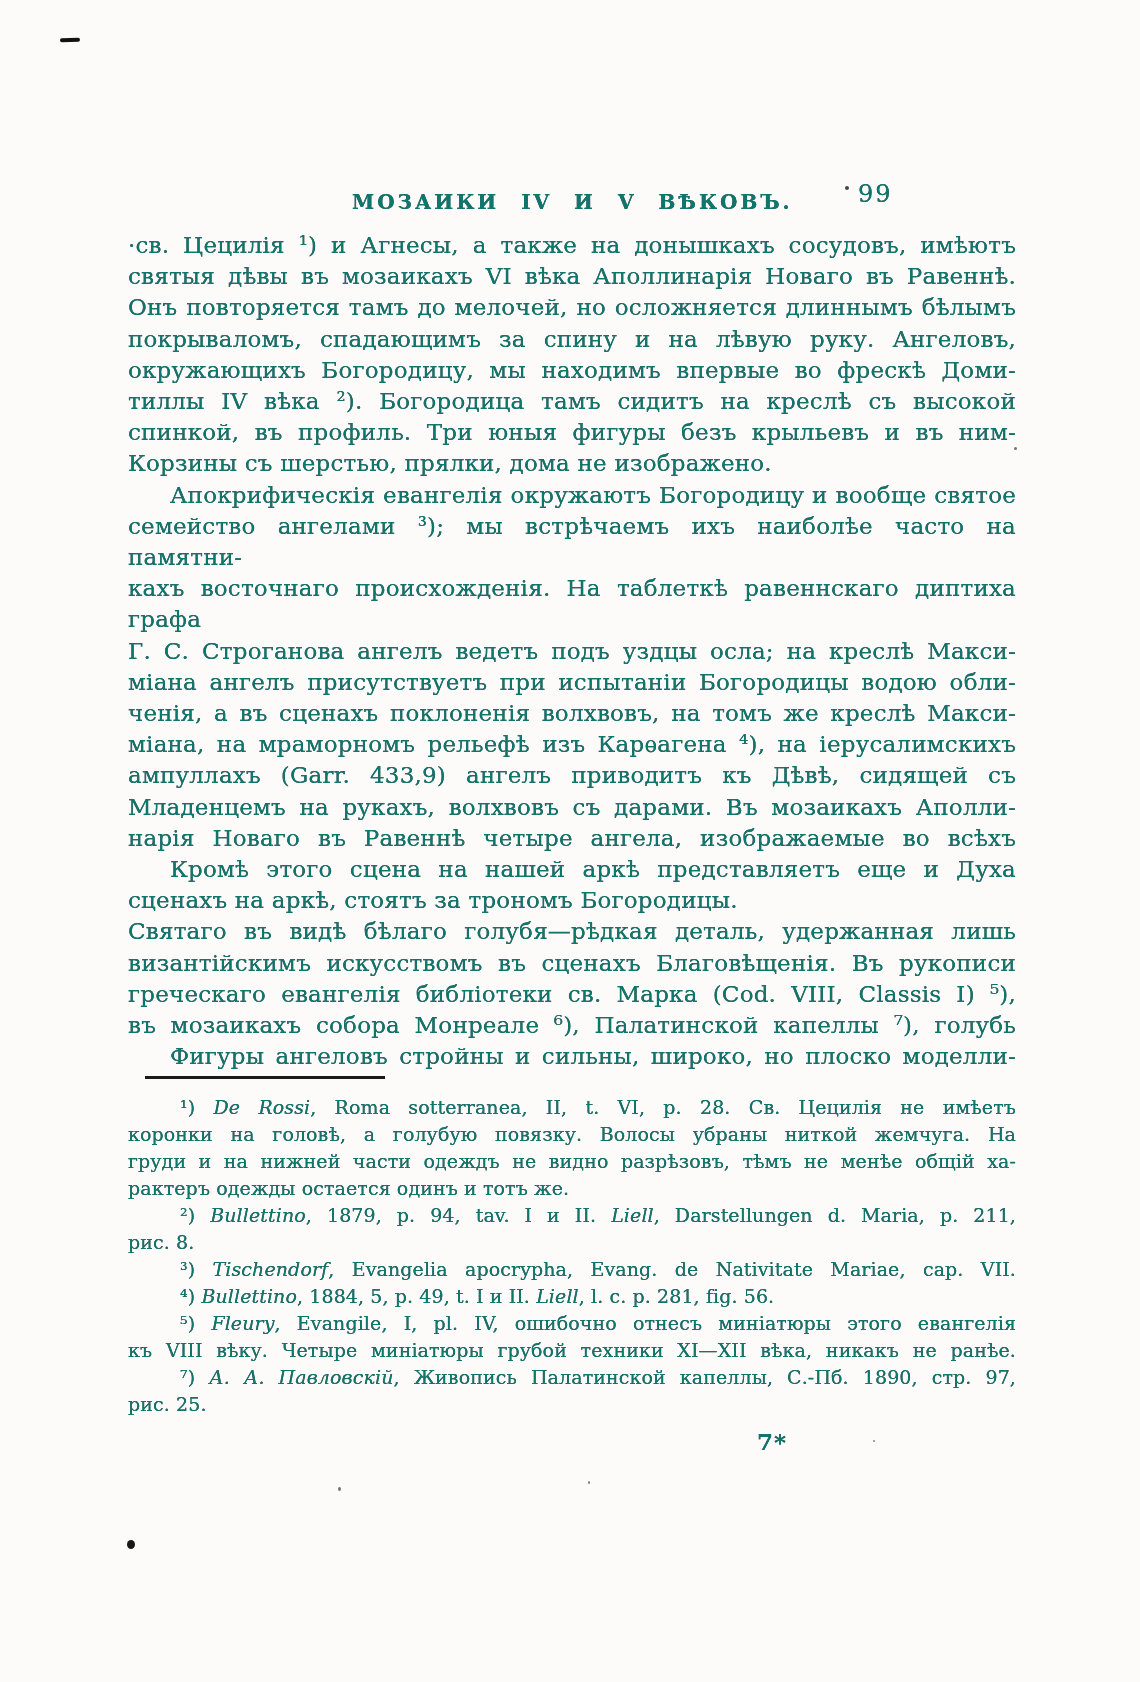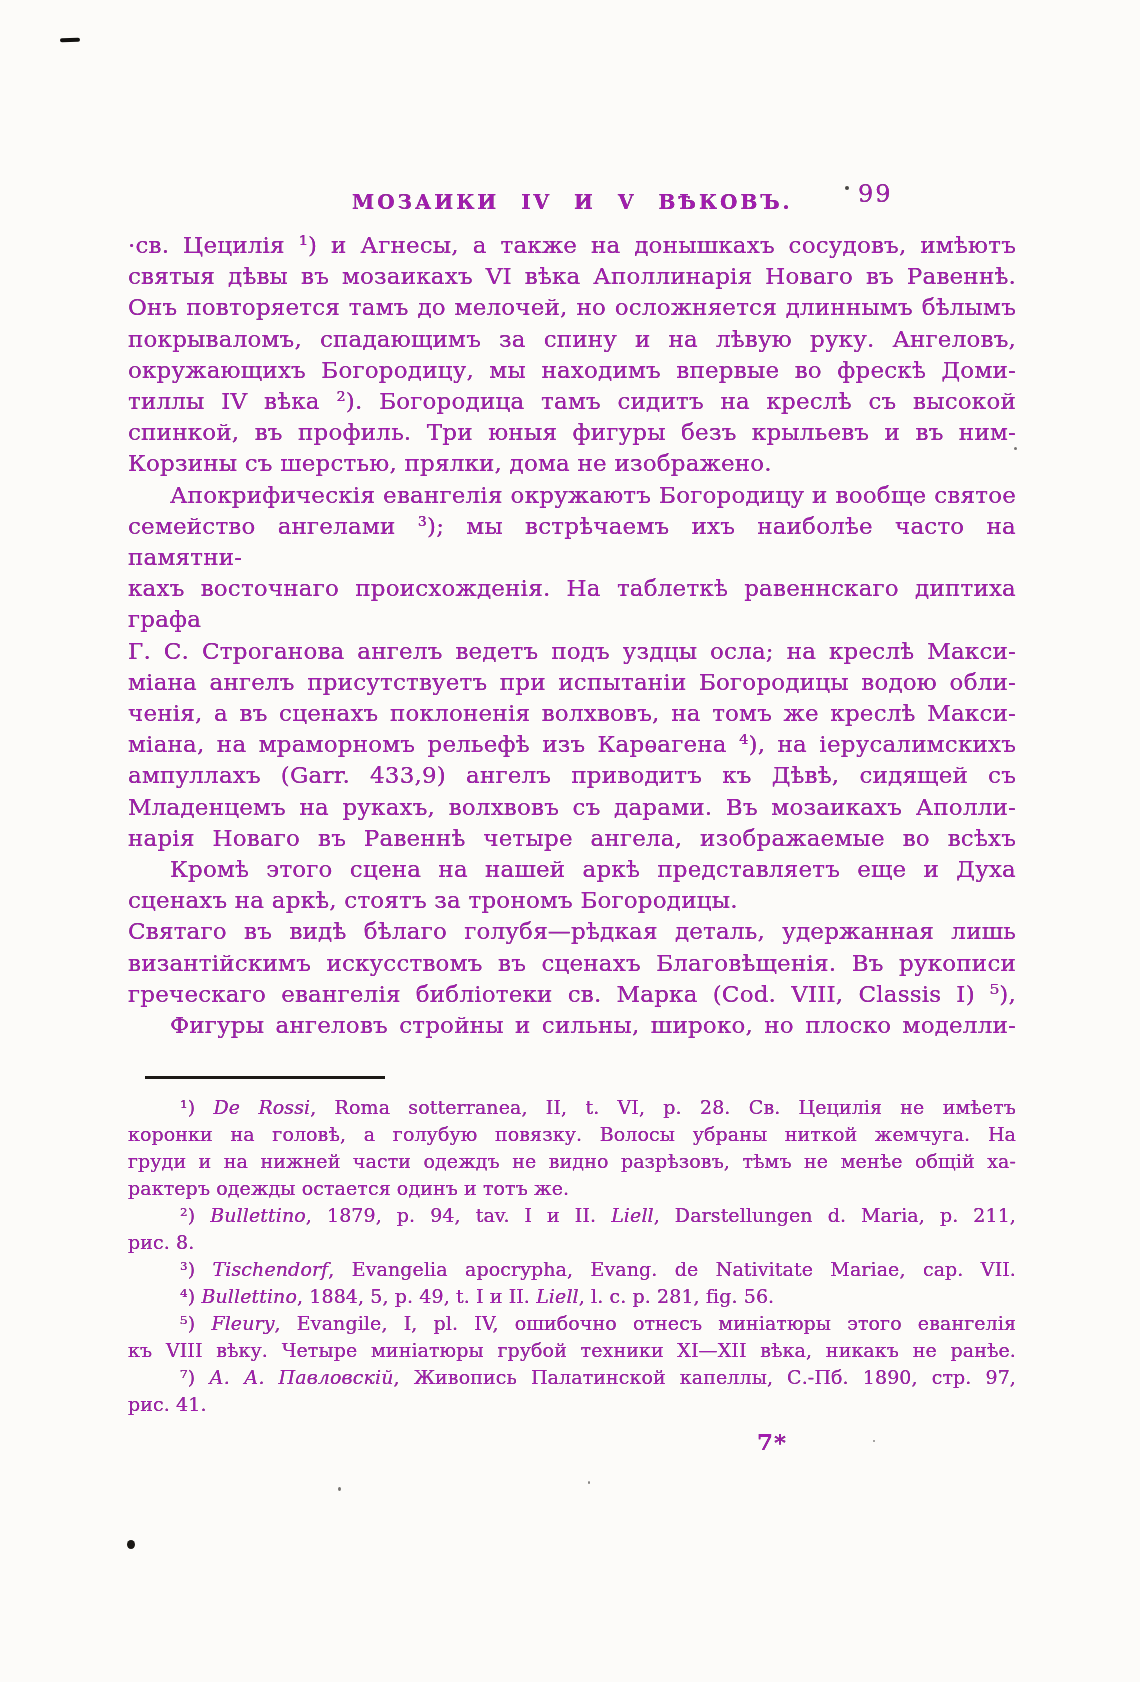--- a/index.html
+++ b/index.html
@@ -4,21 +4,21 @@
 <style>
   html, body { margin: 0; padding: 0; background: #e8e6e2; }
   .page {
     position: relative;
     width: 1140px;
     height: 1682px;
     margin: 0 auto;
     background: #fcfbf9;
     overflow: hidden;
     font-family: "DejaVu Serif", "Liberation Serif", serif;
-    color: #a21caf;
+    color: #0f766e;
   }
   
   .running-header { position: absolute; left: 0; top: 0; width: 100%; height: 230px; }
   .header-title {
     position: absolute; left: 352px; top: 190px;
     font-size: 20px; font-weight: bold;
     letter-spacing: 3px; word-spacing: 12px;
     white-space: nowrap;
     text-shadow: 0 0 0.5px rgba(20,15,10,.8);
   }
@@ -110,38 +110,39 @@
       <div class="line"><span>ченія, а въ сценахъ поклоненія волхвовъ, на томъ же креслѣ Макси-</span></div>
       <div class="line"><span>міана, на мраморномъ рельефѣ изъ Карѳагена ⁴), на іерусалимскихъ</span></div>
       <div class="line"><span>ампуллахъ (Garr. 433,9) ангелъ приводитъ къ Дѣвѣ, сидящей съ</span></div>
       <div class="line"><span>Младенцемъ на рукахъ, волхвовъ съ дарами. Въ мозаикахъ Аполли-</span></div>
       <div class="line"><span>нарія Новаго въ Равеннѣ четыре ангела, изображаемые во всѣхъ</span></div>
       <div class="line indent"><span>Кромѣ этого сцена на нашей аркѣ представляетъ еще и Духа</span></div>
       <div class="line end"><span>сценахъ на аркѣ, стоятъ за трономъ Богородицы.</span></div>
       <div class="line"><span>Святаго въ видѣ бѣлаго голубя—рѣдкая деталь, удержанная лишь</span></div>
       <div class="line"><span>византійскимъ искусствомъ въ сценахъ Благовѣщенія. Въ рукописи</span></div>
       <div class="line"><span>греческаго евангелія библіотеки св. Марка (Cod. VIII, Classis I) ⁵),</span></div>
+      <div class="line"><span>въ мозаикахъ собора Монреале ⁶), Палатинской капеллы ⁷), голубь</span></div>
       <div class="line indent"><span>Фигуры ангеловъ стройны и сильны, широко, но плоско моделли-</span></div>
     </main>
 
   <div class="footnote-rule"></div>
 
   <section class="footnotes">
       <div class="line indent"><span>¹) </span><span class="it">De Rossi</span><span>, Roma sotterranea, II, t. VI, p. 28. Св. Цецилія не имѣетъ</span></div>
       <div class="line"><span>коронки на головѣ, а голубую повязку. Волосы убраны ниткой жемчуга. На</span></div>
       <div class="line"><span>груди и на нижней части одеждъ не видно разрѣзовъ, тѣмъ не менѣе общій ха-</span></div>
       <div class="line end"><span>рактеръ одежды остается одинъ и тотъ же.</span></div>
       <div class="line indent"><span>²) </span><span class="it">Bullettino</span><span>, 1879, p. 94, tav. I и II. </span><span class="it">Liell</span><span>, Darstellungen d. Maria, p. 211,</span></div>
       <div class="line end"><span>рис. 8.</span></div>
       <div class="line indent"><span>³) </span><span class="it">Tischendorf</span><span>, Evangelia apocrypha, Evang. de Nativitate Mariae, cap. VII.</span></div>
       <div class="line indent end"><span>⁴) </span><span class="it">Bullettino</span><span>, 1884, 5, p. 49, t. I и II. </span><span class="it">Liell</span><span>, l. c. p. 281, fig. 56.</span></div>
       <div class="line indent"><span>⁵) </span><span class="it">Fleury</span><span>, Evangile, I, pl. IV, ошибочно отнесъ миніатюры этого евангелія</span></div>
       <div class="line"><span>къ VIII вѣку. Четыре миніатюры грубой техники XI—XII вѣка, никакъ не ранѣе.</span></div>
       <div class="line indent"><span>⁷) </span><span class="it">А. А. Павловскій</span><span>, Живопись Палатинской капеллы, С.-Пб. 1890, стр. 97,</span></div>
-      <div class="line end"><span>рис. 41.</span></div>
+      <div class="line end"><span>рис. 25.</span></div>
     </section>
 
   <div class="signature">7*</div>
 
   <div class="speck s1"></div>
   <div class="speck s2"></div>
   <div class="speck s3"></div>
   <div class="speck s4"></div>
   <div class="speck s5"></div>
   <div class="speck s6"></div>

